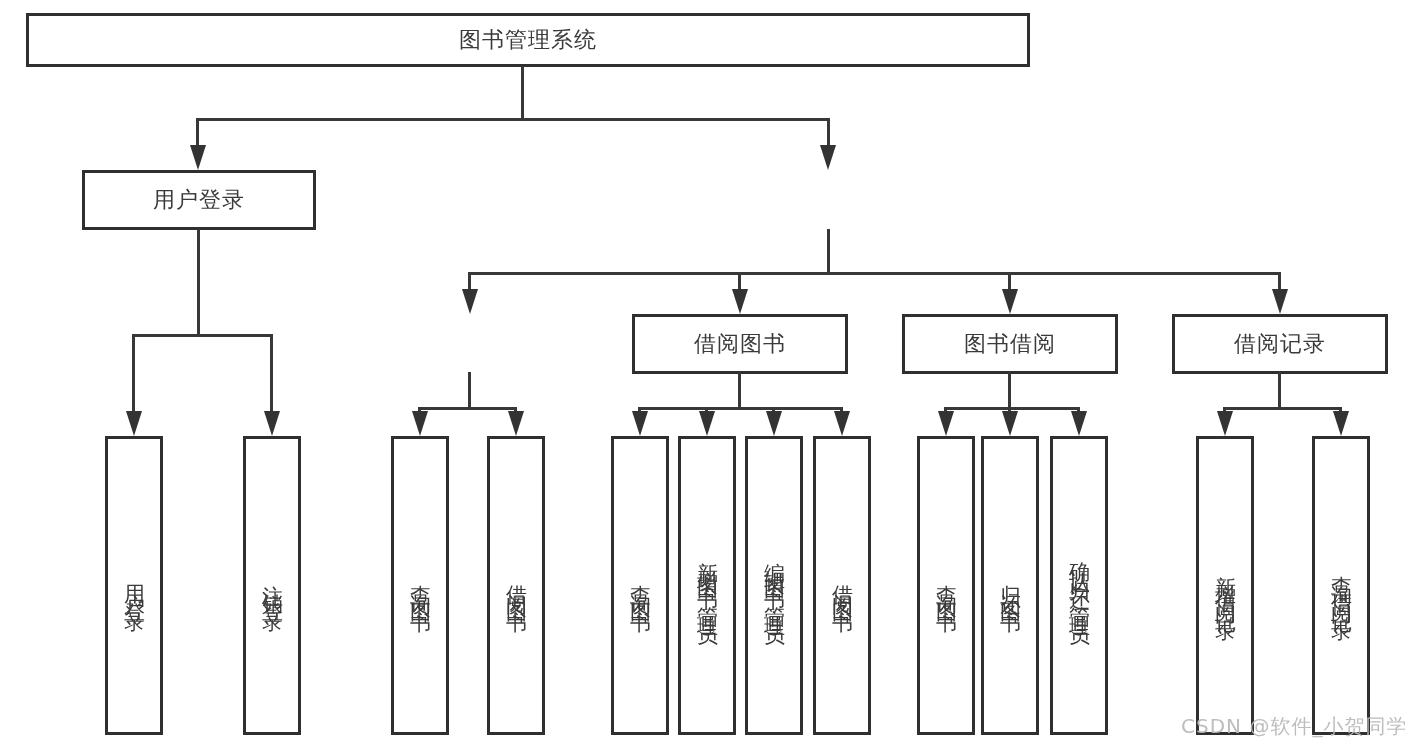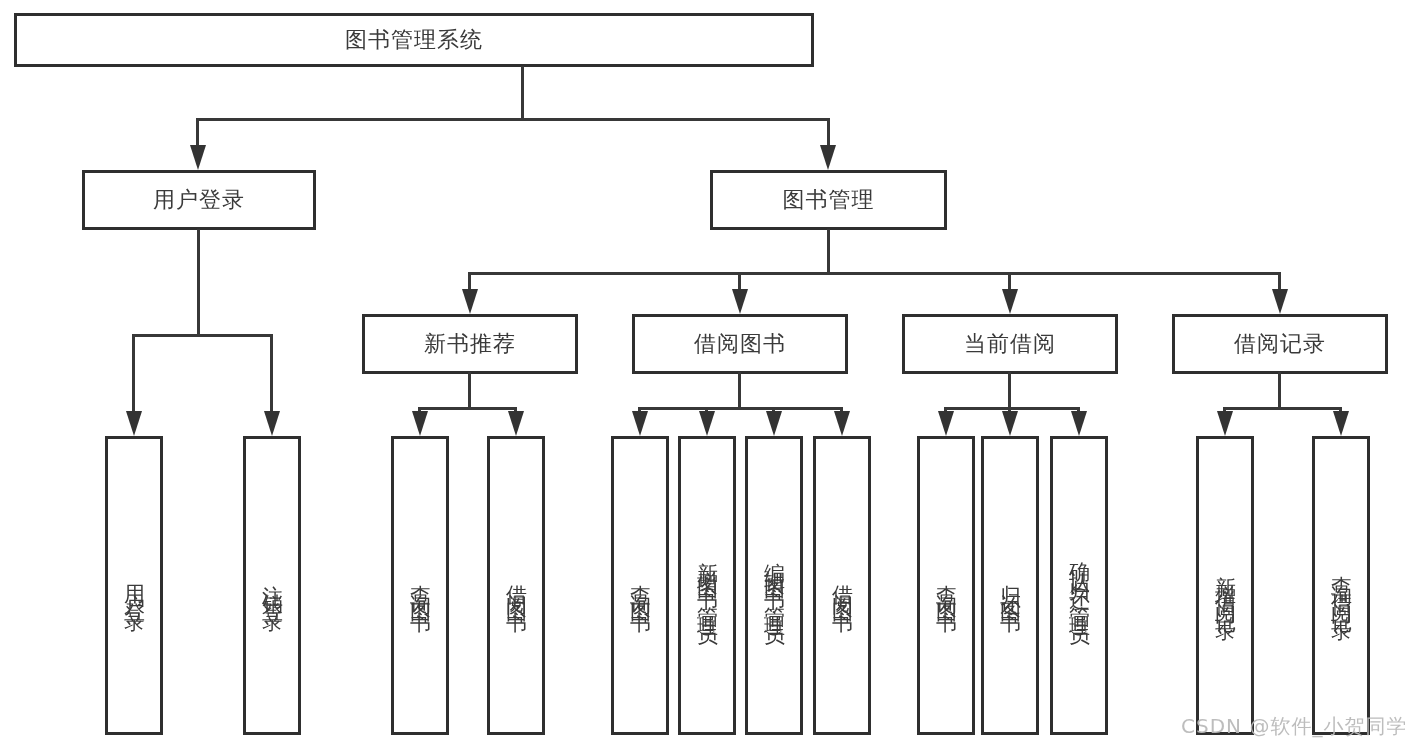--- a/index.html
+++ b/index.html
@@ -47,53 +47,51 @@
     letter-spacing:1px;
     white-space:nowrap;
     z-index:6;
   }
 </style>
 </head>
 <body>
 
 <div id="canvas">
 
-  <div class="box hbox" style="left:14px;top:13px;width:800px;height:54px;">图书管理系统</div>
+  <div class="box hbox" style="left:26px;top:13px;width:1004px;height:54px;">图书管理系统</div>
 
   <div class="vline" style="left:521px;top:66px;height:55px;"></div>
   <div class="hline" style="left:197px;top:118px;width:633px;"></div>
   <div class="vline" style="left:196px;top:118px;height:29px;"></div>
   <div class="arrowhead" style="left:190px;top:145px;"></div>
   <div class="vline" style="left:827px;top:118px;height:29px;"></div>
   <div class="arrowhead" style="left:820px;top:145px;"></div>
 
   <div class="box hbox" style="left:82px;top:170px;width:234px;height:60px;">用户登录</div>
-  <div class="box hbox" style="left:710px;top:170px;width:237px;height:60px;">图书管理</div>
 
   <div class="vline" style="left:197px;top:229px;height:108px;"></div>
   <div class="hline" style="left:132px;top:334px;width:141px;"></div>
   <div class="vline" style="left:132px;top:334px;height:79px;"></div>
   <div class="arrowhead" style="left:126px;top:411px;"></div>
   <div class="vline" style="left:270px;top:334px;height:79px;"></div>
   <div class="arrowhead" style="left:264px;top:411px;"></div>
 
   <div class="vline" style="left:827px;top:229px;height:46px;"></div>
   <div class="hline" style="left:468px;top:272px;width:813px;"></div>
   <div class="vline" style="left:468px;top:272px;height:19px;"></div>
   <div class="arrowhead" style="left:462px;top:289px;"></div>
   <div class="vline" style="left:738px;top:272px;height:19px;"></div>
   <div class="arrowhead" style="left:732px;top:289px;"></div>
   <div class="vline" style="left:1008px;top:272px;height:19px;"></div>
   <div class="arrowhead" style="left:1002px;top:289px;"></div>
   <div class="vline" style="left:1278px;top:272px;height:19px;"></div>
   <div class="arrowhead" style="left:1272px;top:289px;"></div>
 
-  <div class="box hbox" style="left:362px;top:314px;width:216px;height:60px;">新书推荐</div>
   <div class="box hbox" style="left:632px;top:314px;width:216px;height:60px;">借阅图书</div>
-  <div class="box hbox" style="left:902px;top:314px;width:216px;height:60px;">当前借阅</div>
+  <div class="box hbox" style="left:902px;top:314px;width:216px;height:60px;">图书借阅</div>
   <div class="box hbox" style="left:1172px;top:314px;width:216px;height:60px;">借阅记录</div>
 
   <div class="vline" style="left:468px;top:372px;height:38px;"></div>
   <div class="hline" style="left:418px;top:407px;width:99px;"></div>
   <div class="vline" style="left:418px;top:407px;height:8px;"></div>
   <div class="arrowhead" style="left:412px;top:411px;"></div>
   <div class="vline" style="left:514px;top:407px;height:8px;"></div>
   <div class="arrowhead" style="left:508px;top:411px;"></div>
 
   <div class="vline" style="left:738px;top:372px;height:38px;"></div>

